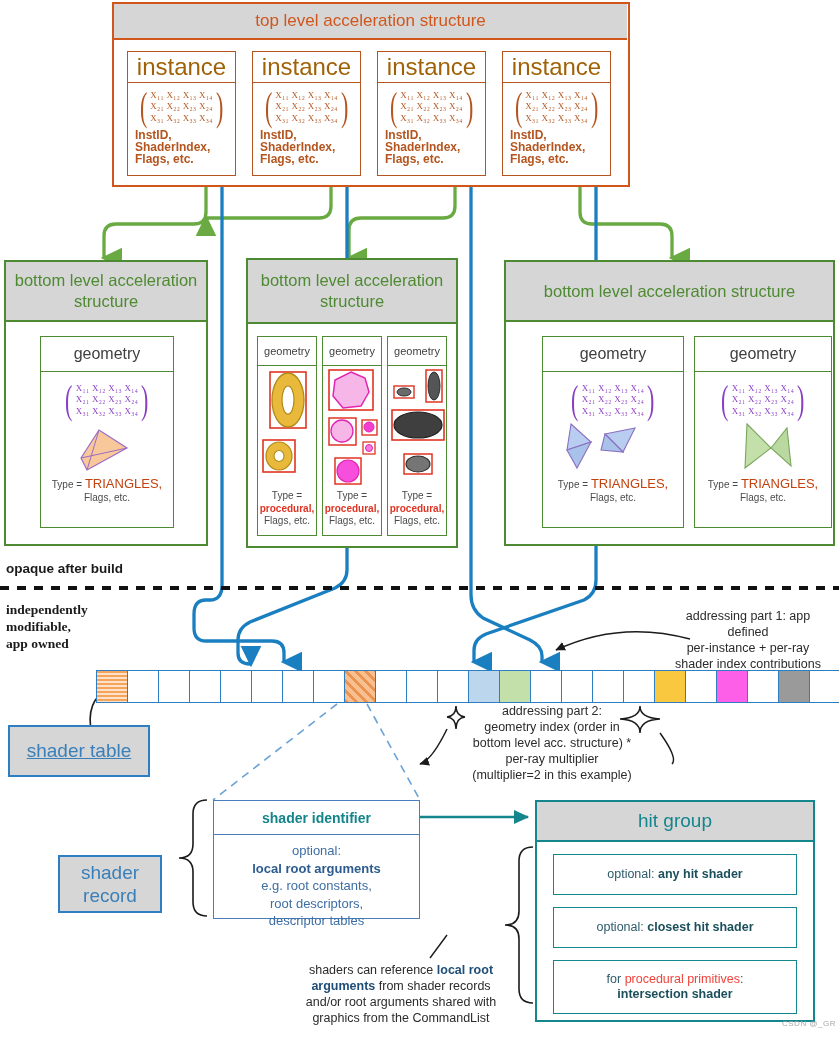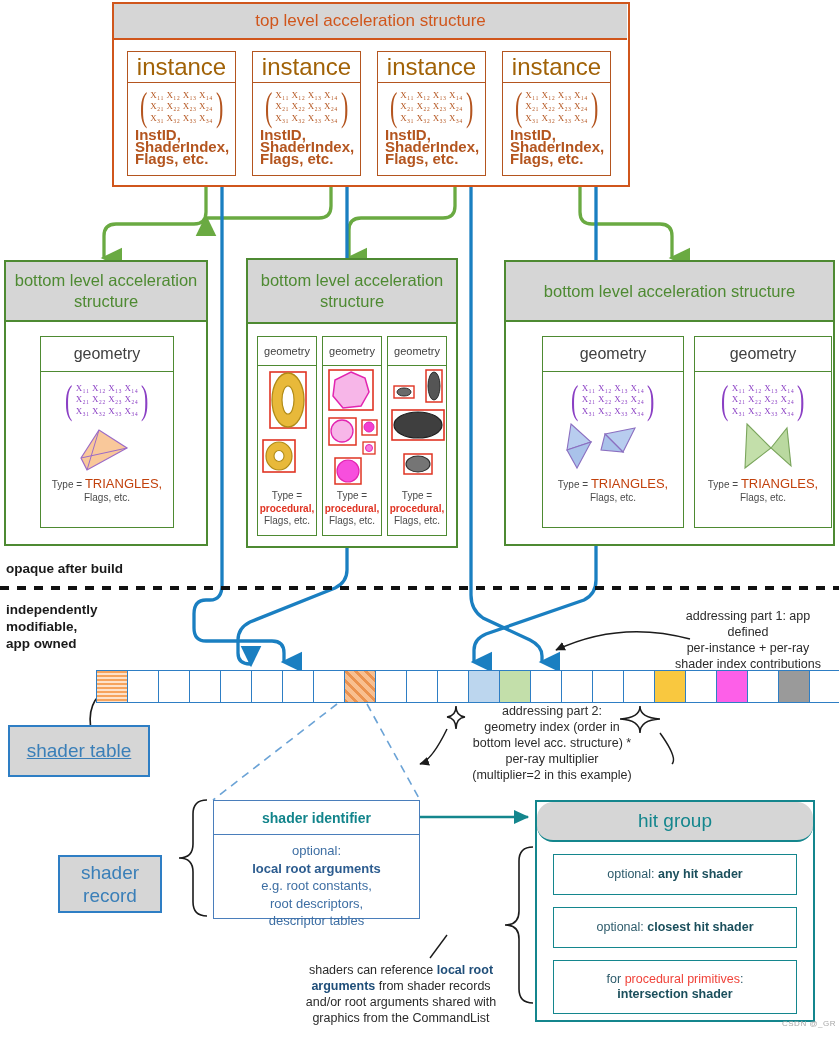--- a/index.html
+++ b/index.html
@@ -13,60 +13,60 @@
   #tlas-hdr{left:0;top:0;width:513px;height:36px;background:#d6d6d6;border-bottom:2.5px solid #d0561c;
             display:flex;align-items:center;justify-content:center;color:#d0561c;font-size:17px;}
   .instance{border:1.6px solid #b4551f;background:#fff;width:109px;height:125px;top:47px;}
   .inst-hdr{height:30px;border-bottom:1.6px solid #b4551f;display:flex;align-items:center;
             justify-content:center;color:#a16207;font-size:24px;}
   .inst-body{padding:6px 5px 0 5px;position:relative;height:93px;}
   .matrix{display:flex;align-items:center;justify-content:center;color:#b4551f;font-size:9px;
           line-height:11.5px;font-family:"Liberation Serif",serif;}
   .mbrace{font-size:40px;line-height:36px;font-family:"Liberation Serif",serif;transform:scaleX(.55);}
   .mrows{text-align:center;white-space:nowrap;letter-spacing:.3px;}
-  .inst-foot{color:#b4551f;font-size:15px;line-height:12px;padding-left:2px;margin-top:4px;font-weight:bold;}
+  .inst-foot{color:#b4551f;font-size:12px;line-height:12px;padding-left:2px;margin-top:4px;font-weight:bold;}
 
   
   .blas{border:2.2px solid #4e8a32;background:#fff;}
   .blas-hdr{background:#d6d6d6;border-bottom:2.2px solid #4e8a32;color:#4e8a32;
             display:flex;align-items:center;justify-content:center;text-align:center;
             font-size:16.5px;line-height:21px;}
   .geom{border:1.6px solid #4e8a32;background:#fff;}
   .geom-hdr{border-bottom:1.6px solid #4e8a32;display:flex;align-items:center;justify-content:center;
             color:#3f3f3f;}
   .geom-body{position:relative;}
   .type-line{text-align:center;font-size:10px;line-height:12.5px;color:#4a4a4a;}
   .tri-word{color:#c2410c;font-size:13px;}
   .proc-word{color:#e03423;font-weight:bold;}
   .vmatrix{display:flex;align-items:center;justify-content:center;color:#8b40c4;font-size:9px;
            line-height:11.5px;font-family:"Liberation Serif",serif;}
 
   
   #opaque-label{left:6px;top:561px;font-size:13.5px;font-weight:bold;color:#1a1a1a;}
-  #indep-label{left:6px;top:601px;font-size:13.5px;font-weight:bold;color:#1a1a1a;line-height:17px;}
+  #indep-label{left:6px;top:601px;font-size:13.5px;font-weight:bold;color:#1a1a1a;line-height:17px;font-family:Liberation Serif, serif;}
 
   
   #table{left:96px;top:670px;height:33px;display:flex;border:1.6px solid #2e7ec4;background:#fff;}
   .cell{width:30px;height:100%;border-right:1.6px solid #2e7ec4;}
   .cell:last-child{border-right:none;}
 
   
   .bluebox{border:2.2px solid #2e7ec4;background:#d6d6d6;color:#3a7fb8;
            display:flex;align-items:center;justify-content:center;text-align:center;}
   #shader-table-box{left:8px;top:725px;width:142px;height:52px;font-size:19px;text-decoration:underline;}
   #shader-record-box{left:58px;top:855px;width:104px;height:58px;font-size:19px;line-height:23px;}
 
   #record{left:213px;top:800px;width:207px;height:119px;border:1.6px solid #4a7ebb;background:#fff;}
   #record-hdr{height:33px;border-bottom:1.6px solid #4a7ebb;display:flex;align-items:center;
               justify-content:center;color:#12848b;font-size:14px;font-weight:bold;}
   #record-body{text-align:center;font-size:13px;line-height:17.5px;color:#3d6ea3;padding-top:7px;}
 
   #hitgroup{left:535px;top:800px;width:280px;height:222px;border:2px solid #14868d;background:#fff;}
   #hg-hdr{height:38px;background:#d6d6d6;border-bottom:2px solid #14868d;display:flex;
-          align-items:center;justify-content:center;color:#14868d;font-size:19px;border-radius:16px;}
+          align-items:center;justify-content:center;color:#14868d;font-size:19px;}
   .hg-item{margin:12px 16px 0 16px;height:39px;border:1.6px solid #14868d;background:#fff;
            display:flex;align-items:center;justify-content:center;text-align:center;
            font-size:12.5px;line-height:15px;color:#2d5b6b;}
   .hg-item b{color:#1b4f5c;}
 
   
   .note{position:absolute;text-align:center;font-size:12.5px;line-height:16px;color:#2b2b2b;}
   #note-addr1{left:659px;top:600px;width:178px;margin-top:8px;}
   #note-addr2{left:432px;top:703px;width:240px;}
   #note-bottom{left:285px;top:962px;width:232px;font-size:12.5px;line-height:16px;}

